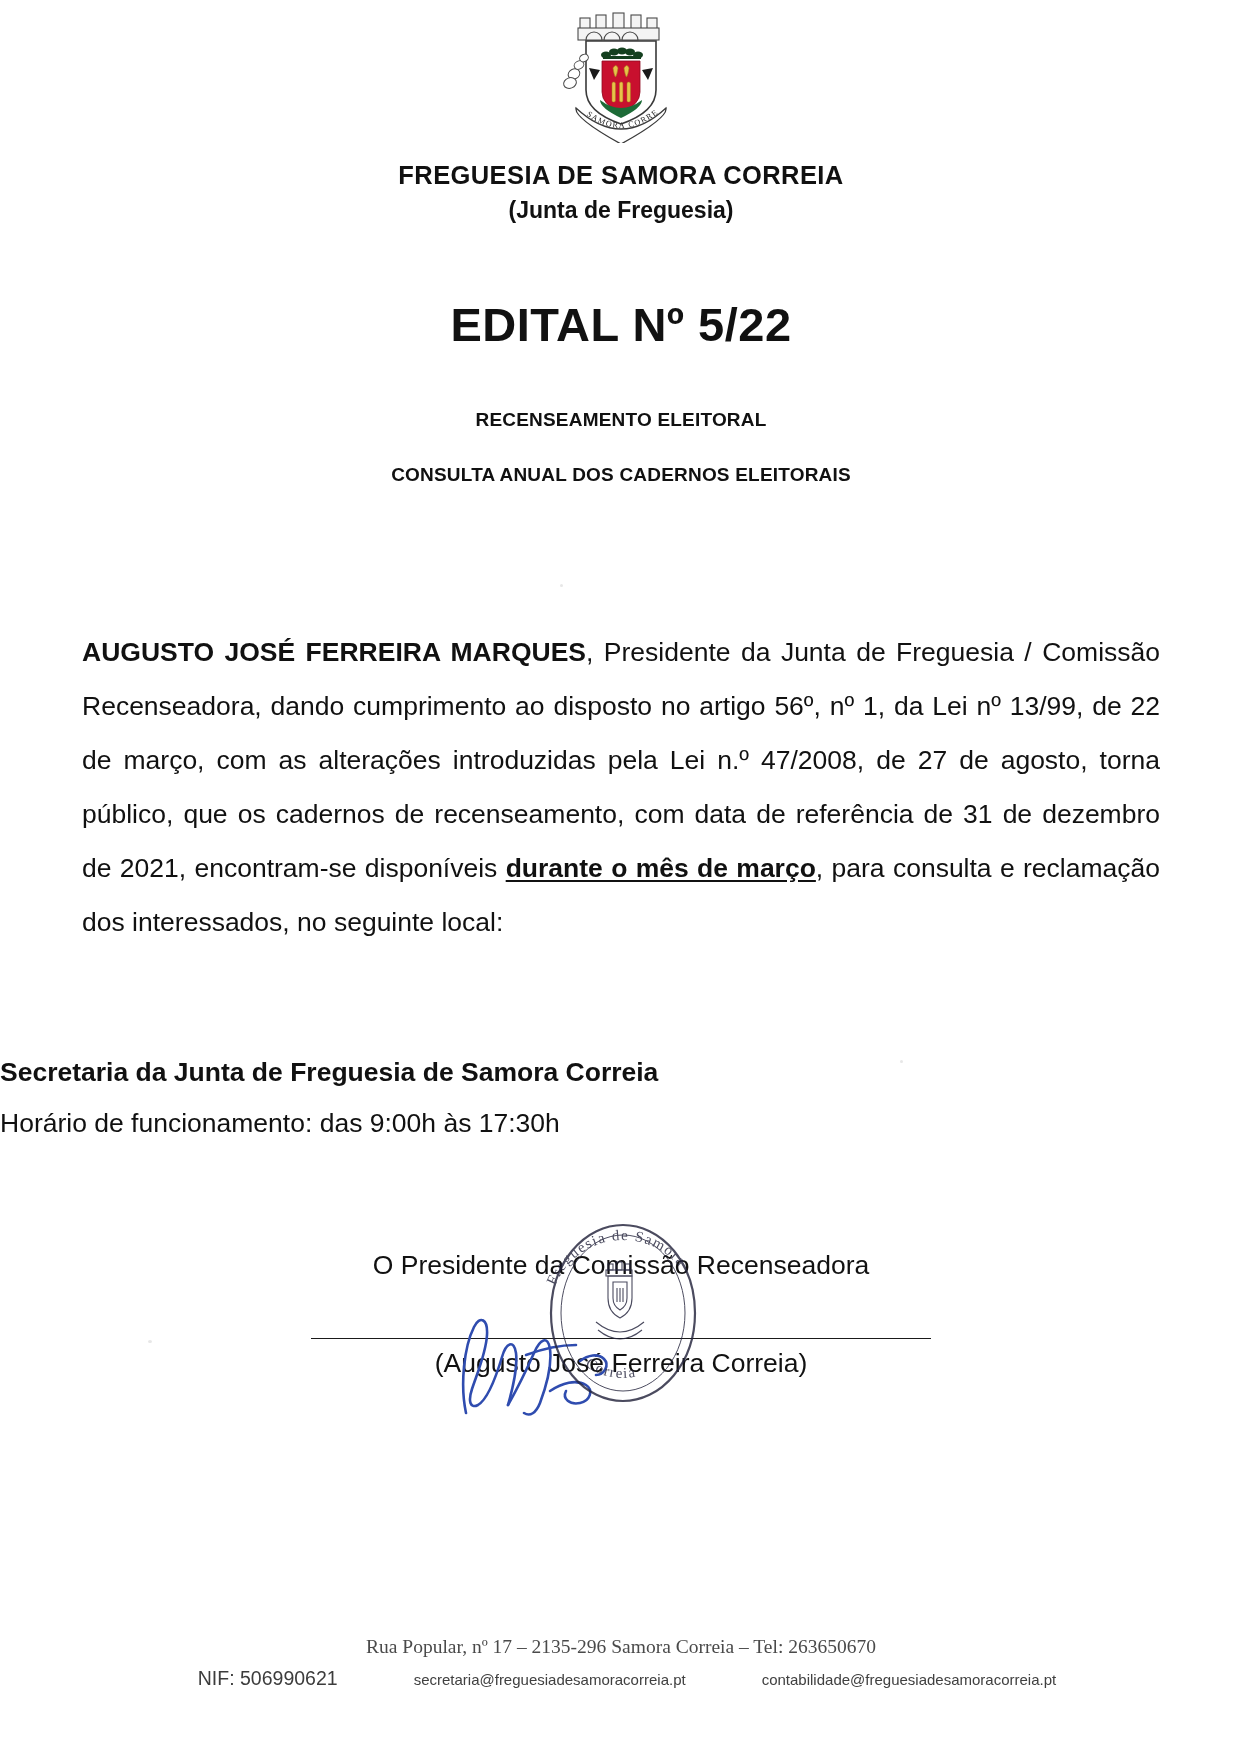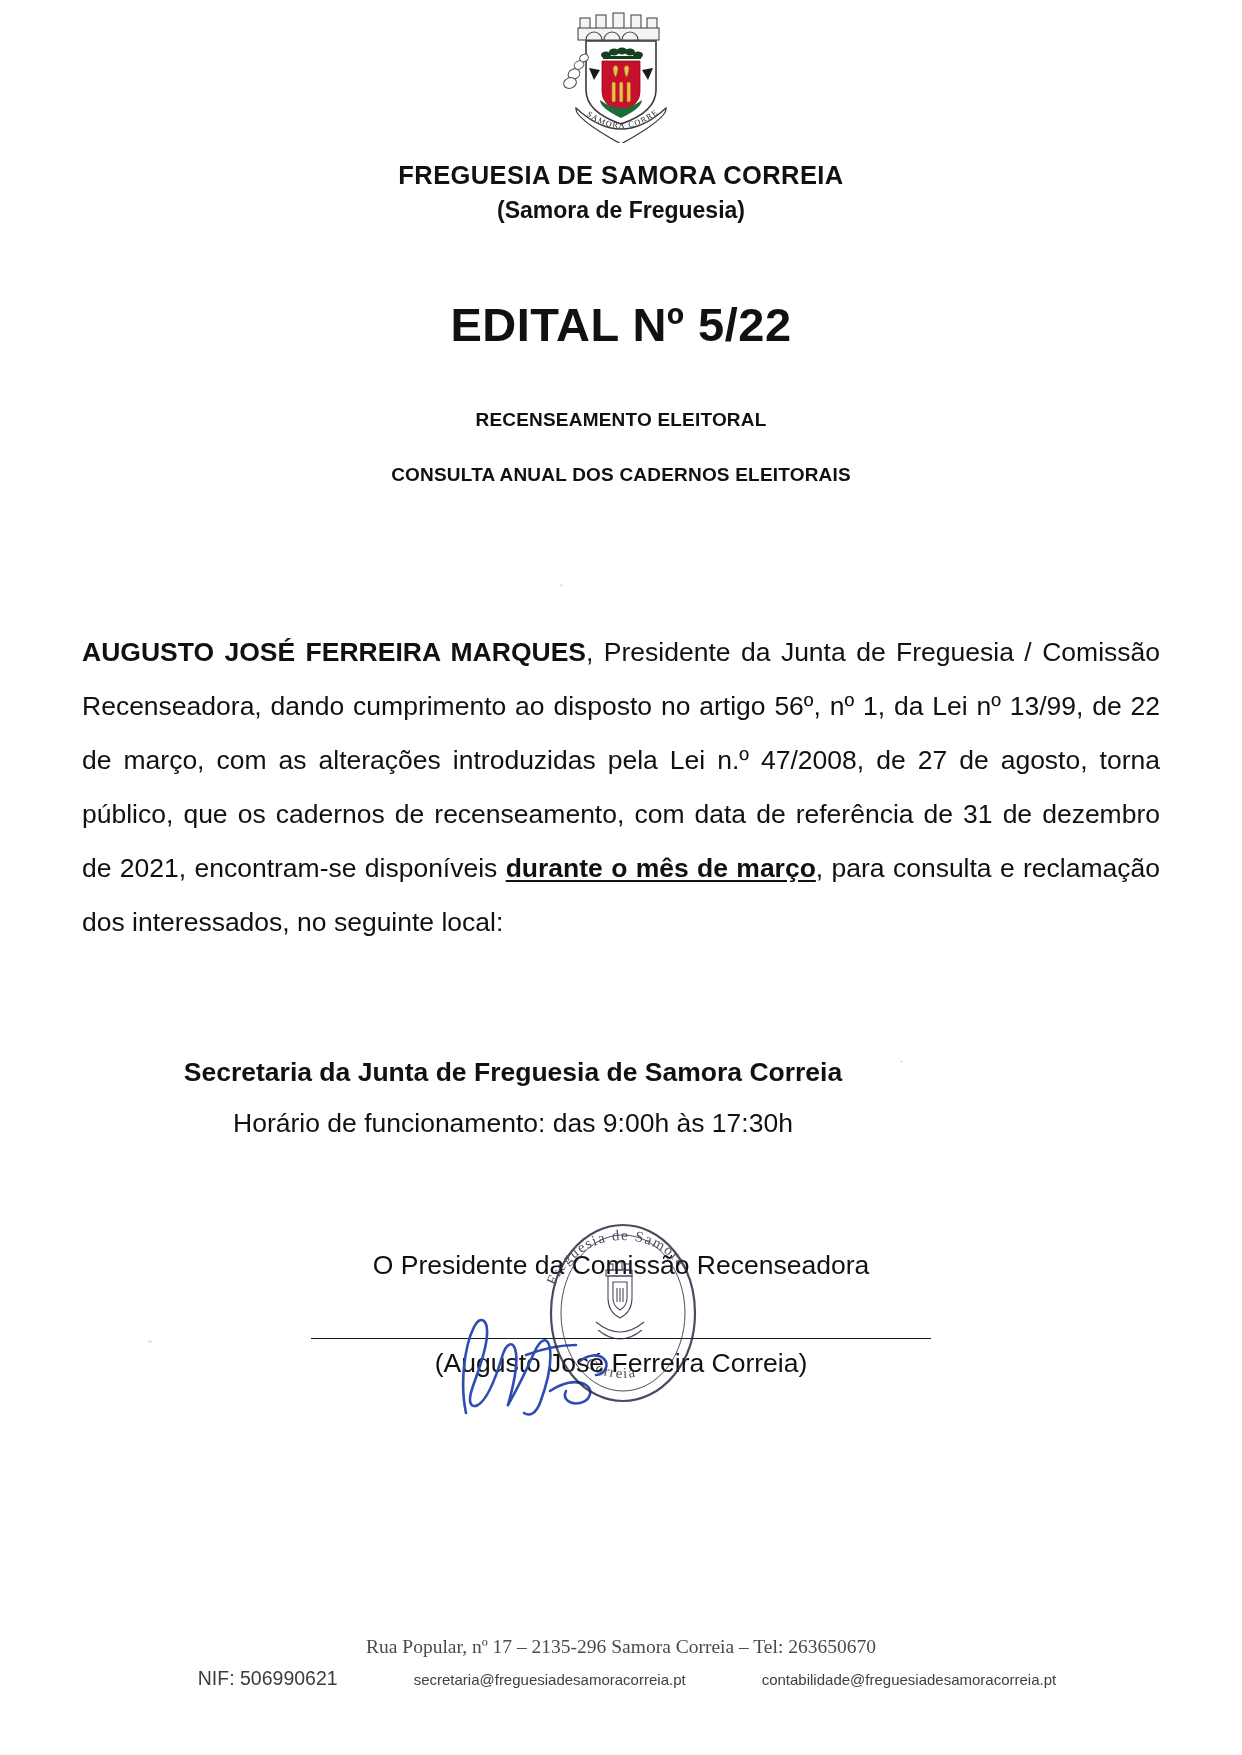--- a/index.html
+++ b/index.html
@@ -108,21 +108,21 @@
     text-decoration: underline;
     text-underline-offset: 3px;
   }
 
   
   .location-block {
     position: absolute;
     top: 1055px;
     left: 0;
     width: 1026px;
-    text-align: center;
+    text-align: left;
   }
   .location-name {
     font-size: 26.5px;
     font-weight: bold;
     line-height: 1.3;
   }
   .location-hours {
     font-size: 26.5px;
     line-height: 1.3;
     margin-top: 17px;
@@ -276,21 +276,21 @@
         <ellipse cx="18" cy="66" rx="6" ry="5" transform="rotate(-25 18 66)"></ellipse>
         <ellipse cx="23" cy="57" rx="5" ry="4" transform="rotate(-25 23 57)"></ellipse>
         <ellipse cx="28" cy="50" rx="4.5" ry="3.6" transform="rotate(-25 28 50)"></ellipse>
         <ellipse cx="14" cy="75" rx="6.5" ry="5.2" transform="rotate(-20 14 75)"></ellipse>
       </g>
     </svg>
   </div>
 
   <div class="org-block">
     <div class="org-line1">FREGUESIA DE SAMORA CORREIA</div>
-    <div class="org-line2">(Samora de Freguesia)</div>
+    <div class="org-line2">(Junta de Freguesia)</div>
   </div>
 
   <div class="edital-title">EDITAL Nº 5/22</div>
 
   <div class="subtitle-block">
     <div class="subtitle">RECENSEAMENTO ELEITORAL</div>
     <div class="subtitle second">CONSULTA ANUAL DOS CADERNOS ELEITORAIS</div>
   </div>
 
   <p class="body-para"><b>AUGUSTO JOSÉ FERREIRA MARQUES</b><span>, Presidente da Junta de Freguesia / Comissão Recenseadora, dando cumprimento ao disposto no artigo 56º, nº 1, da Lei nº 13/99, de 22 de março, com as alterações introduzidas pela Lei n.º 47/2008, de 27 de agosto, torna público, que os cadernos de recenseamento, com data de referência de 31 de dezembro de 2021, encontram-se disponíveis </span><u class="bold-underline">durante o mês de março</u><span>, para consulta e reclamação dos interessados, no seguinte local:</span></p>

